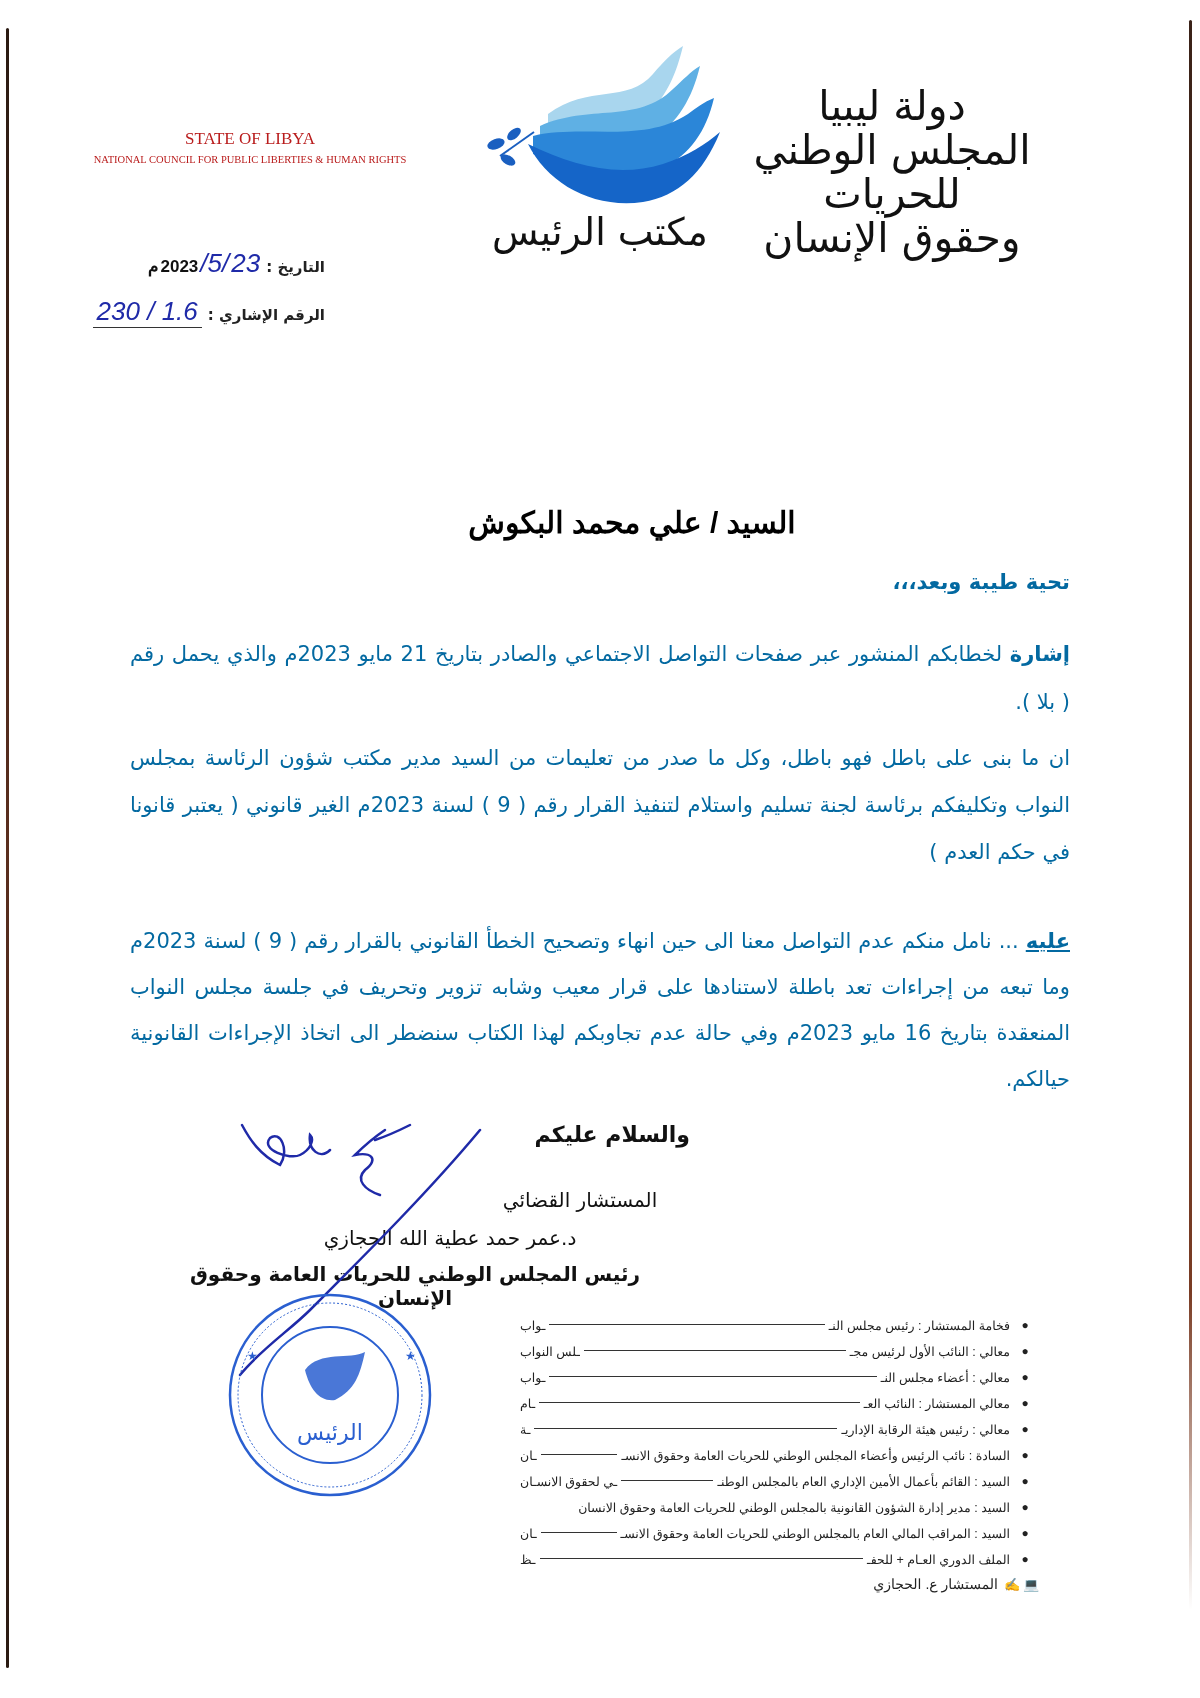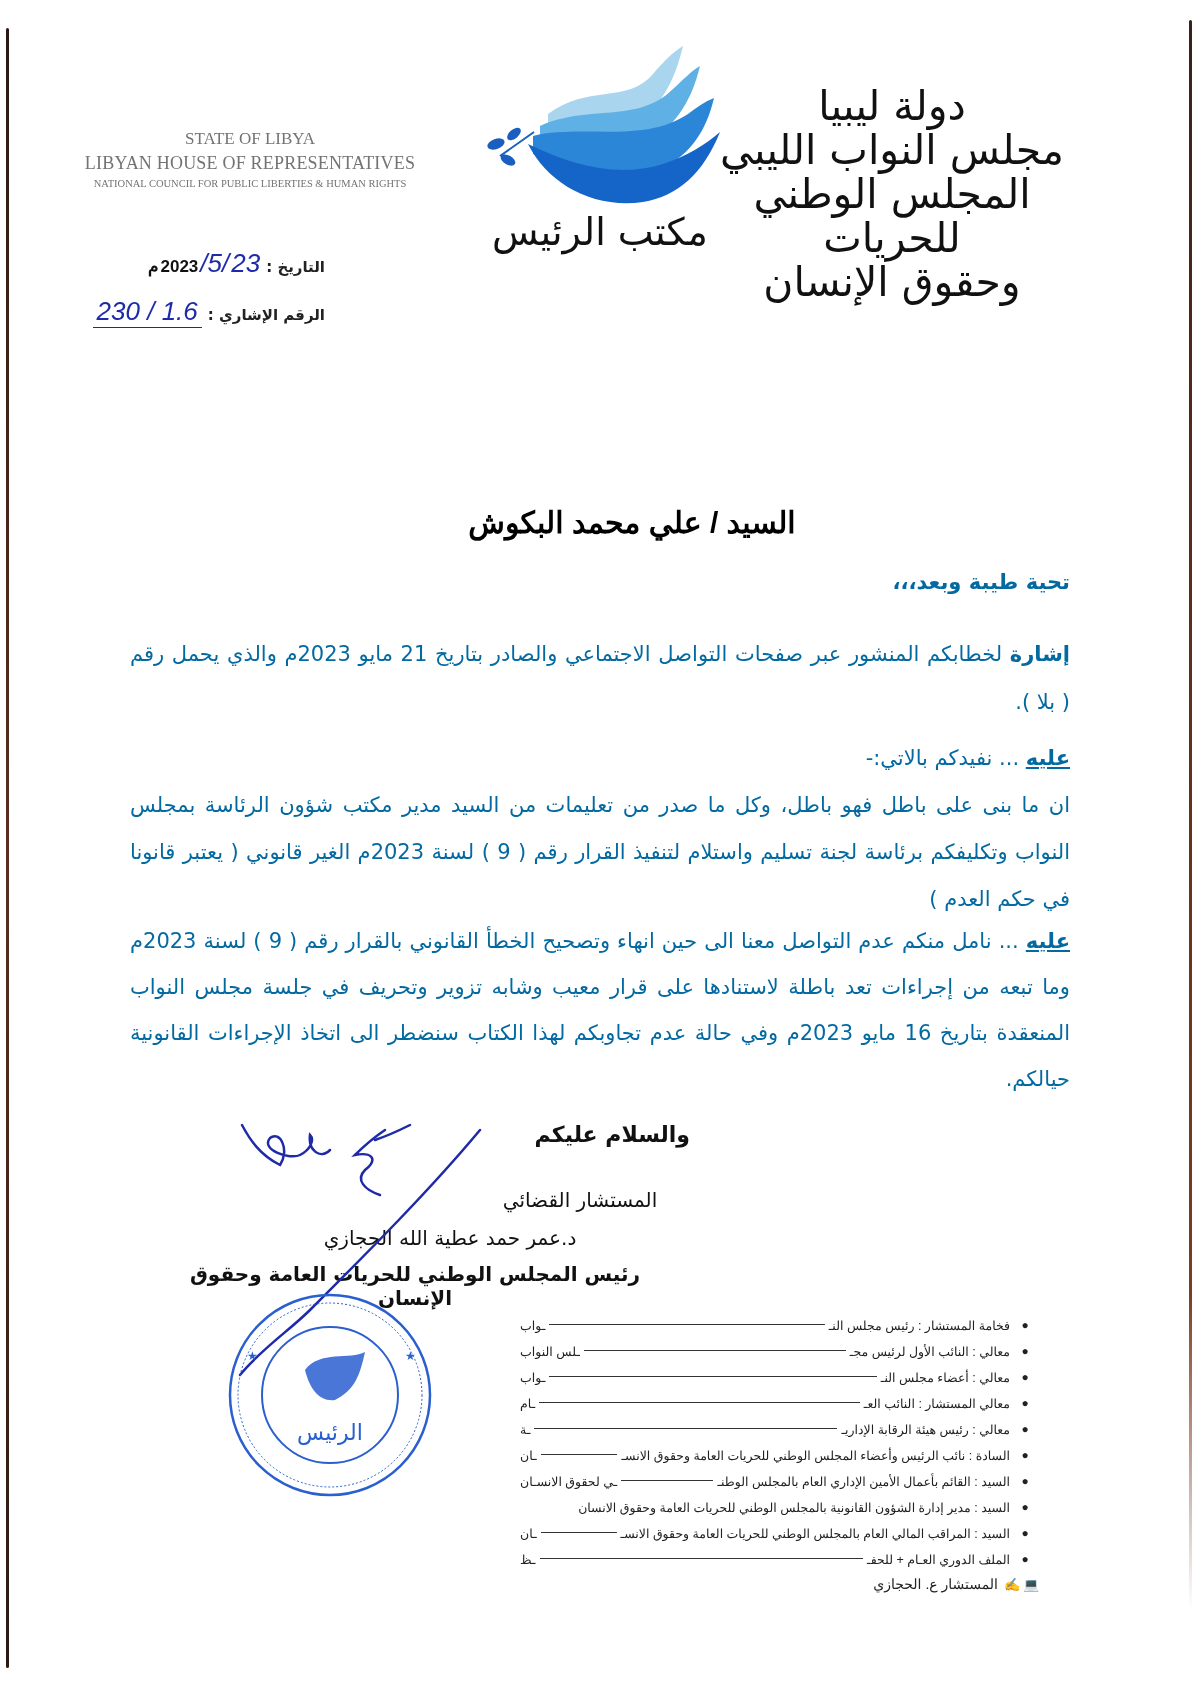--- a/index.html
+++ b/index.html
@@ -6,21 +6,21 @@
   body {
     width:1200px; height:1698px; background:#fff; position:relative; overflow:hidden;
     font-family:"DejaVu Sans", sans-serif; color:#111;
   }
   .edge-left { position:absolute; left:6px; top:28px; width:3px; height:1640px;
     background:linear-gradient(#2a1a12,#5a2e1e 50%,#2a1a12); border-radius:2px; }
   .edge-right { position:absolute; right:8px; top:20px; width:3px; height:1590px;
     background:linear-gradient(#3a2218,#7a3c24 80%,transparent); border-radius:2px; }
 
   .en-head { position:absolute; left:70px; top:128px; width:360px; text-align:center;
-    font-family:"Liberation Serif", serif; color:#737373; line-height:1.35; }
+    font-family:"Liberation Serif", serif; color:#b91c1c; line-height:1.35; }
   .en-head .l1 { font-size:17px; }
   .en-head .l2 { font-size:18px; letter-spacing:.2px; }
   .en-head .l3 { font-size:10.5px; margin-top:2px; }
 
   .ar-head { position:absolute; right:128px; top:84px; width:360px; direction:rtl; text-align:center;
     font-family:"DejaVu Sans", sans-serif; font-size:41px; line-height:44px; color:#111; }
 
   .logo { position:absolute; left:478px; top:44px; width:250px; height:175px; }
   .logo-caption { position:absolute; left:470px; top:210px; width:260px; text-align:center; direction:rtl;
     font-family:"DejaVu Sans", sans-serif; font-size:38px; color:#111; }
@@ -65,41 +65,39 @@
   .cc-foot .icons { margin-left:6px; font-size:13px; }
 </style>
 </head>
 <body>
 
 <div class="edge-left"></div>
 <div class="edge-right"></div>
 
 <div class="en-head">
   <div class="l1">STATE OF LIBYA</div>
-  <div class="l2">LIBYAN HOUSE OF REPRESENTATIVES</div>
   <div class="l3">NATIONAL COUNCIL FOR PUBLIC LIBERTIES &amp; HUMAN RIGHTS</div>
 </div>
 
 <svg class="logo" viewBox="0 0 250 175">
   <path d="M70 70 C110 40 150 60 175 30 C185 18 195 8 205 2 C198 30 190 50 170 70 C140 90 100 80 70 90 Z" fill="#a9d6ee"></path>
   <path d="M62 82 C110 60 160 80 195 45 C205 36 212 28 222 22 C214 55 200 78 175 95 C140 112 100 100 62 100 Z" fill="#5fb0e4"></path>
   <path d="M55 92 C105 80 165 100 210 70 C218 64 226 58 236 54 C228 88 212 110 185 124 C145 140 95 125 55 110 Z" fill="#2b86d8"></path>
   <path d="M50 100 C70 140 115 165 165 158 C200 152 225 130 242 88 C228 100 210 112 185 120 C140 134 95 122 50 100 Z" fill="#1565c8"></path>
   <g stroke="#1a5fc0" stroke-width="2" fill="#1a5fc0">
     <line x1="56" y1="88" x2="22" y2="112"></line>
     <ellipse cx="18" cy="100" rx="8" ry="4" transform="rotate(-20 18 100)"></ellipse>
     <ellipse cx="36" cy="90" rx="7" ry="3.5" transform="rotate(-40 36 90)"></ellipse>
     <ellipse cx="30" cy="116" rx="7" ry="3.5" transform="rotate(30 30 116)"></ellipse>
   </g>
 </svg>
 <div class="logo-caption">مكتب الرئيس</div>
 
 <div class="ar-head">
   <div>دولة ليبيا</div>
-  <div>مجلس النواب الليبي</div>
   <div>المجلس الوطني للحريات</div>
   <div>وحقوق الإنسان</div>
 </div>
 
 <div class="ref">
   <div class="ref-row">
     <span class="ref-label">التاريخ :</span>
     <span class="ref-date">
       <span class="printed-num">م</span>
       <span class="printed-num">2023</span>
@@ -117,21 +115,20 @@
   </div>
 </div>
 
 <div class="recipient">السيد / علي محمد البكوش</div>
 
 <div class="body greeting">تحية طيبة وبعد،،،</div>
 <div class="body p1">
   <span class="kw2">إشارة</span><span> لخطابكم المنشور عبر صفحات التواصل الاجتماعي والصادر بتاريخ 21 مايو 2023م والذي يحمل رقم ( بلا ).</span>
 </div>
 <div class="body p2">
-  <div><span class="kw">عليه</span><span> ... نفيدكم بالاتي:-</span></div>
   <div>ان ما بنى على باطل فهو باطل، وكل ما صدر من تعليمات من السيد مدير مكتب شؤون الرئاسة بمجلس النواب وتكليفكم برئاسة لجنة تسليم واستلام لتنفيذ القرار رقم ( 9 ) لسنة 2023م الغير قانوني ( يعتبر قانونا في حكم العدم )</div>
 </div>
 <div class="body p3">
   <span class="kw">عليه</span><span> ... نامل منكم عدم التواصل معنا الى حين انهاء وتصحيح الخطأ القانوني بالقرار رقم ( 9 ) لسنة 2023م وما تبعه من إجراءات تعد باطلة لاستنادها على قرار معيب وشابه تزوير وتحريف في جلسة مجلس النواب المنعقدة بتاريخ 16 مايو 2023م وفي حالة عدم تجاوبكم لهذا الكتاب سنضطر الى اتخاذ الإجراءات القانونية حيالكم.</span>
 </div>
 
 <div class="closing">والسلام عليكم</div>
 <div class="sig1">المستشار القضائي</div>
 <div class="sig2">د.عمر حمد عطية الله الحجازي</div>
 <div class="sig3">رئيس المجلس الوطني للحريات العامة وحقوق الإنسان</div>

